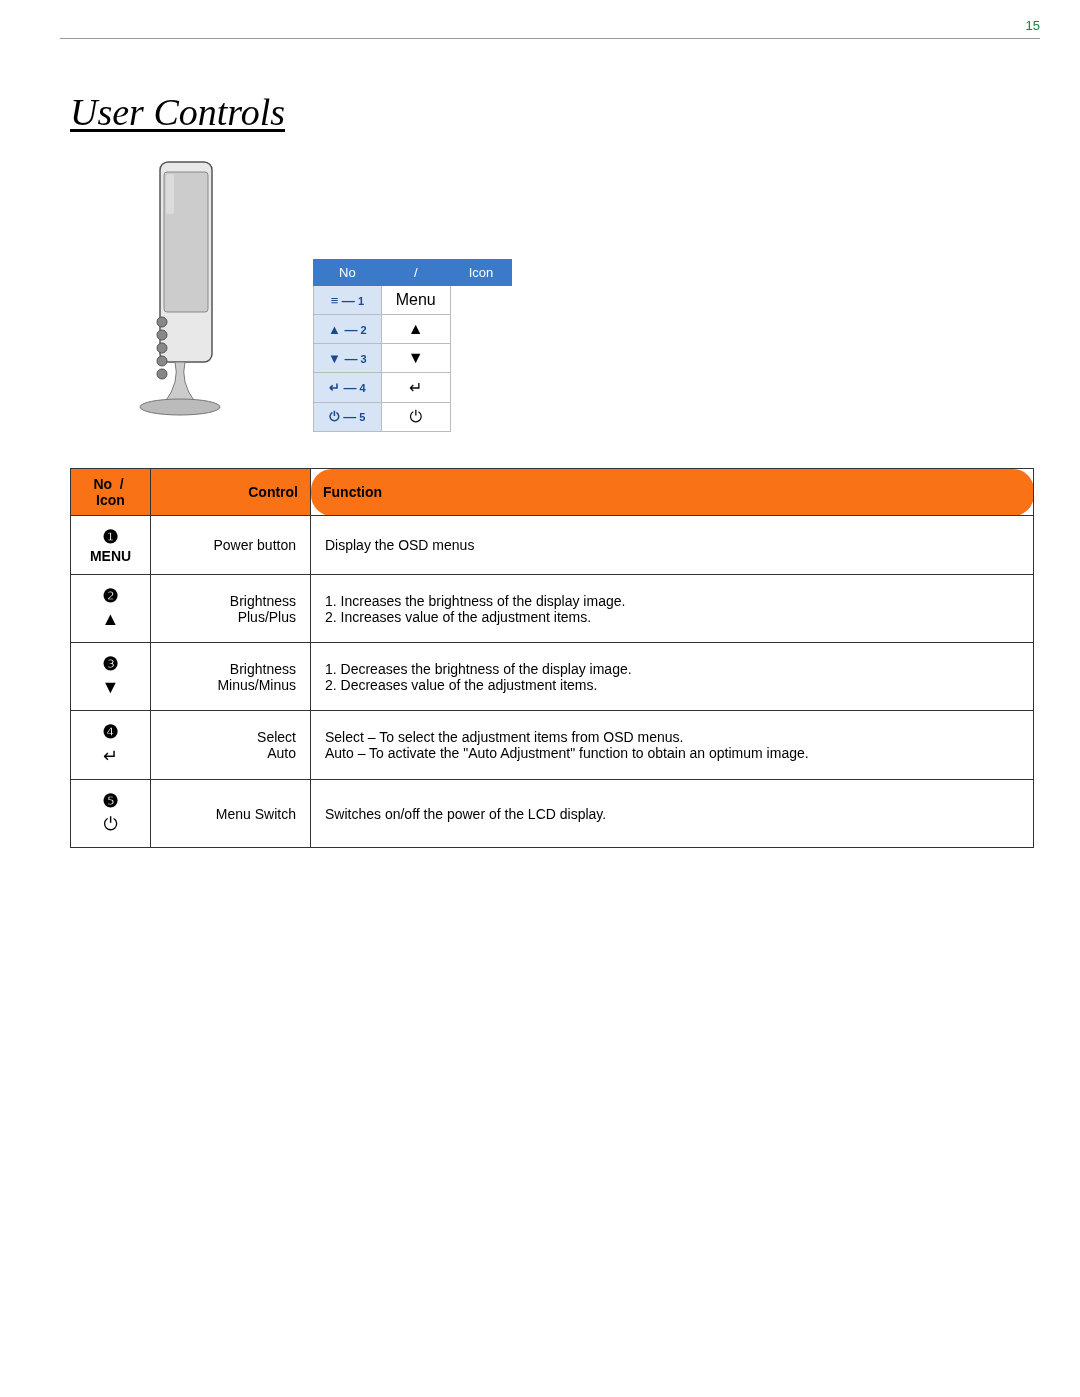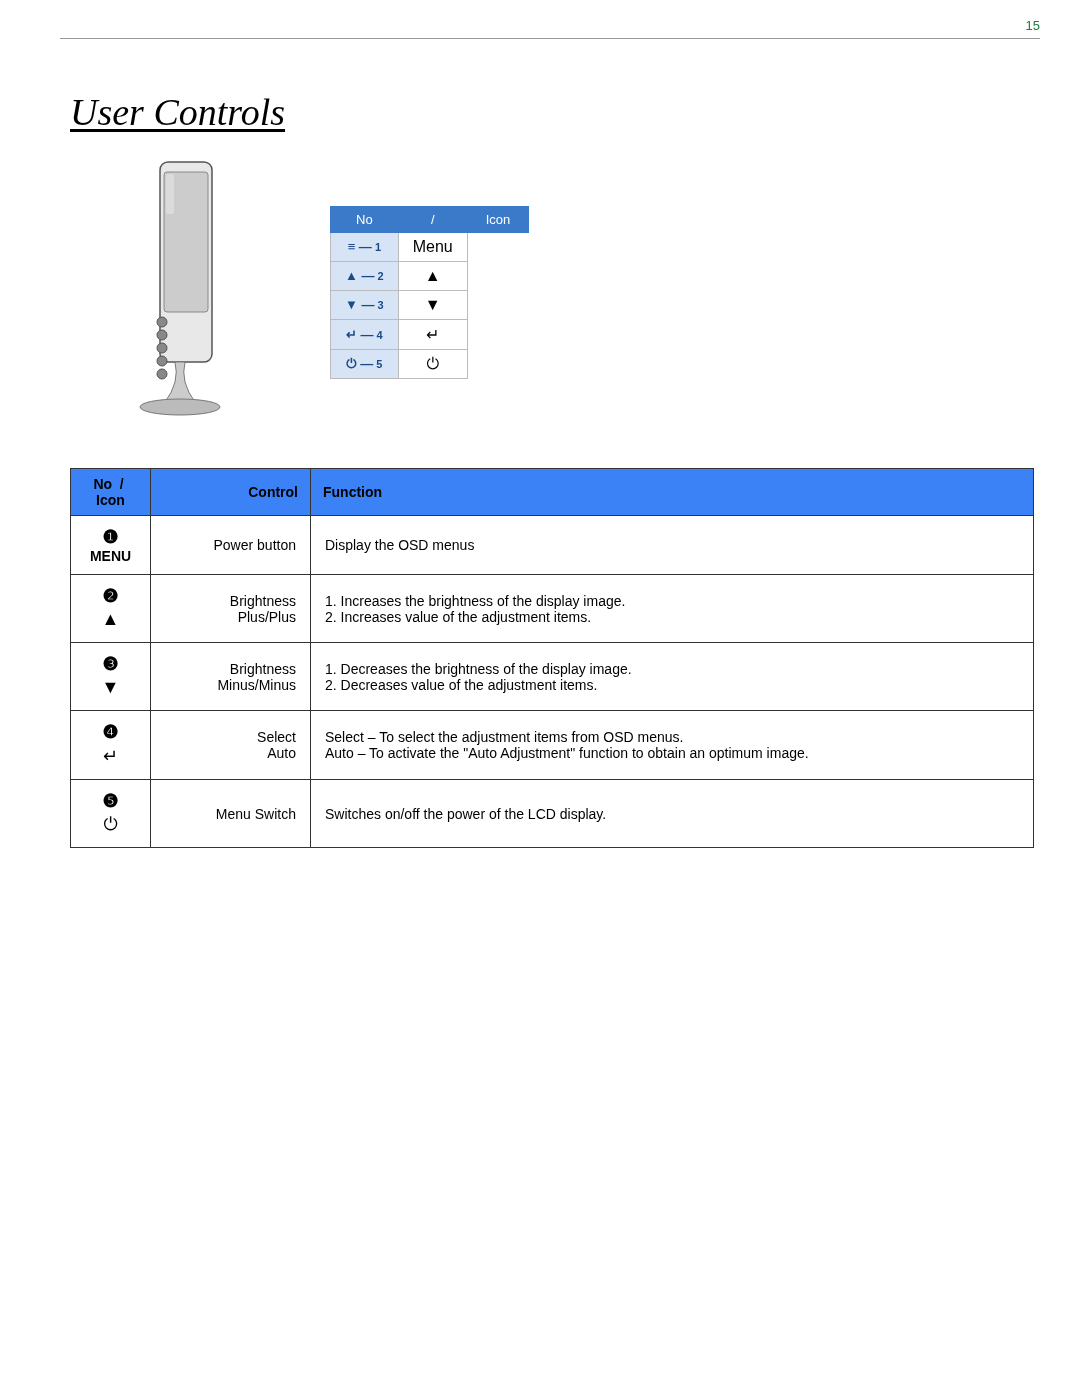--- a/index.html
+++ b/index.html
@@ -48,23 +48,23 @@
     .section-title {
       font-size: 22px;
       font-weight: bold;
       margin-bottom: 24px;
       margin-top: 4px;
     }
 
     
     .diagram-area {
       display: flex;
-      align-items: center;
+      align-items: flex-end;
       margin-bottom: 36px;
-      gap: 40px;
+      gap: 23px;
     }
 
     .monitor-illustration {
       width: 220px;
       flex-shrink: 0;
       display: flex;
       justify-content: center;
       padding-top: 10px;
     }
 
@@ -110,41 +110,42 @@
       border-collapse: collapse;
       margin-top: 10px;
       font-size: 14px;
     }
 
     .controls-table th {
       border: 1px solid #333;
       padding: 7px 12px;
       font-weight: bold;
       text-align: left;
-      background: #3b82f6;
+      background: #f97316;
     }
 
     .controls-table td {
       border: 1px solid #333;
       padding: 10px 14px;
       vertical-align: middle;
     }
 
     .controls-table .no-col {
       width: 80px;
       text-align: center;
     }
 
     .controls-table .control-col {
       width: 160px;
       text-align: right;
     }
 
     .controls-table .function-col {
       width: auto;
+      border-radius: 21px;
     }
 
     .circle-num {
       font-size: 18px;
       font-weight: bold;
     }
 
     .icon-symbol {
       font-size: 18px;
       display: block;

